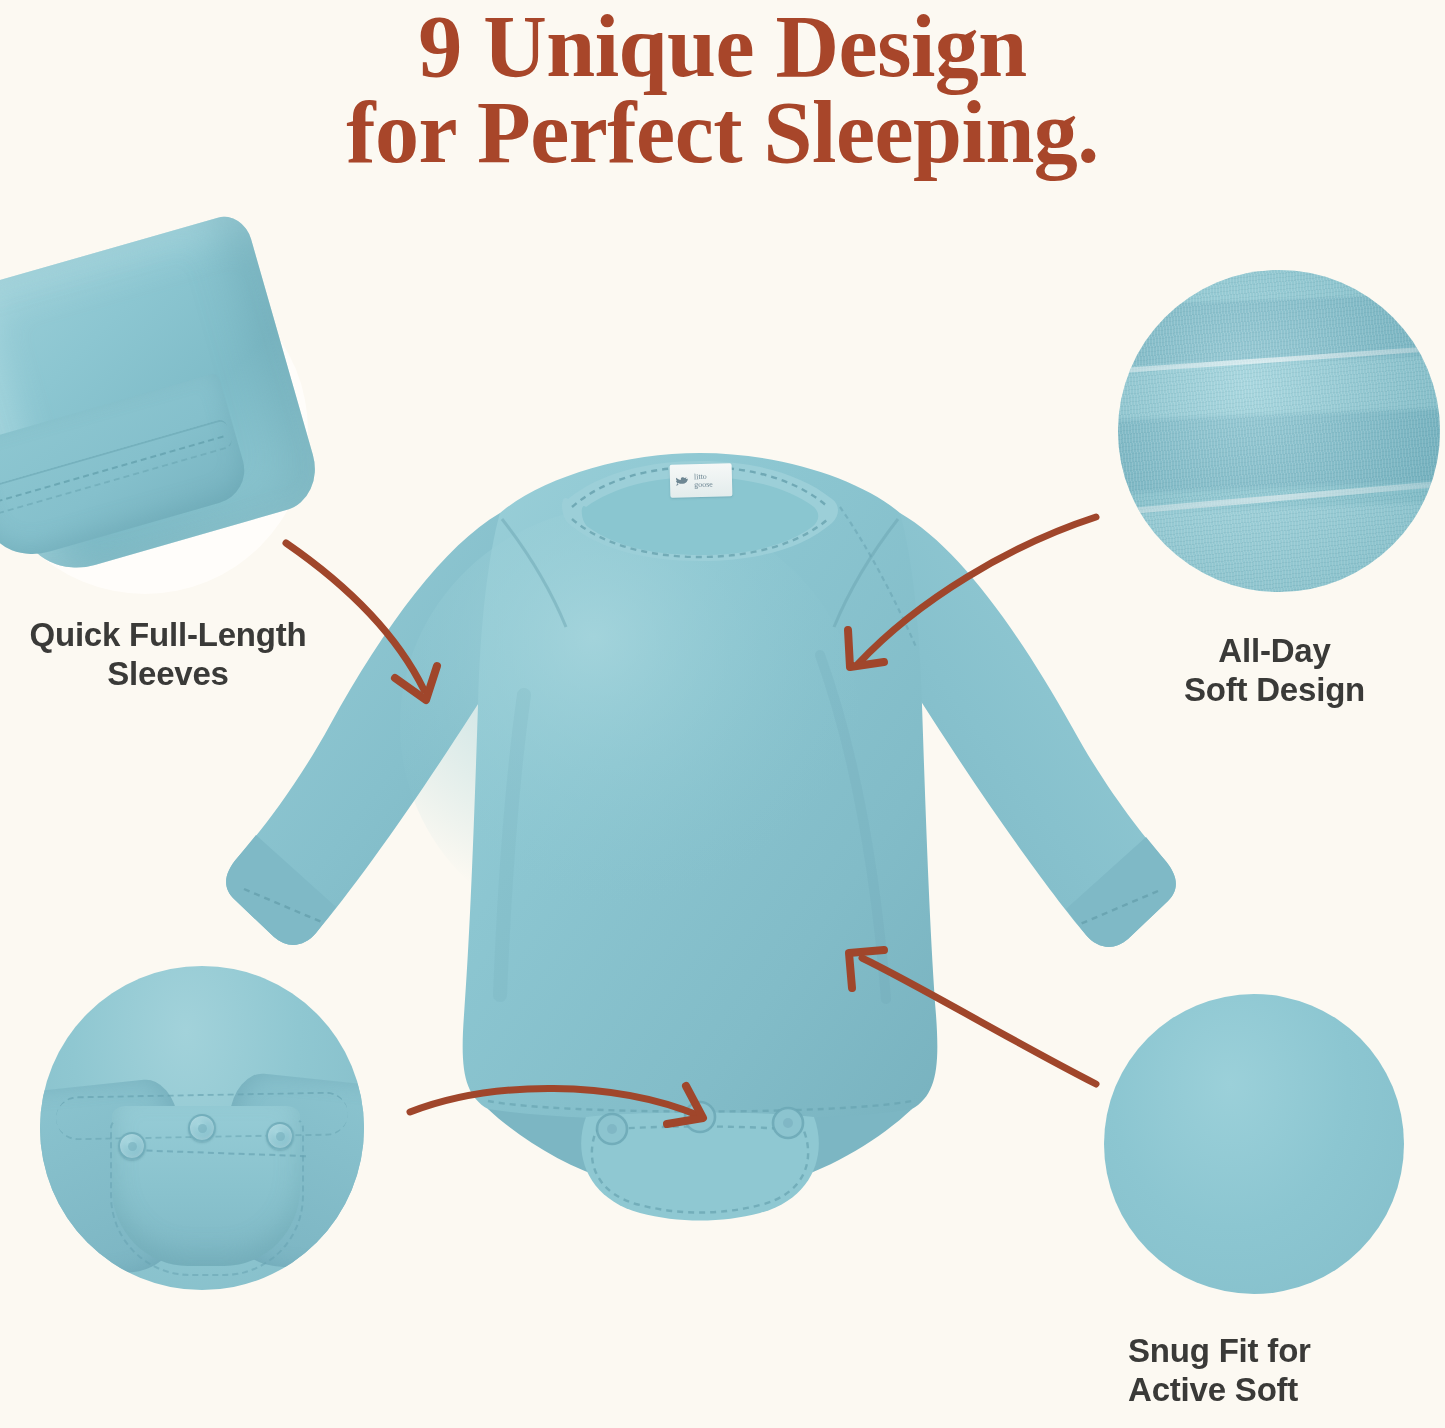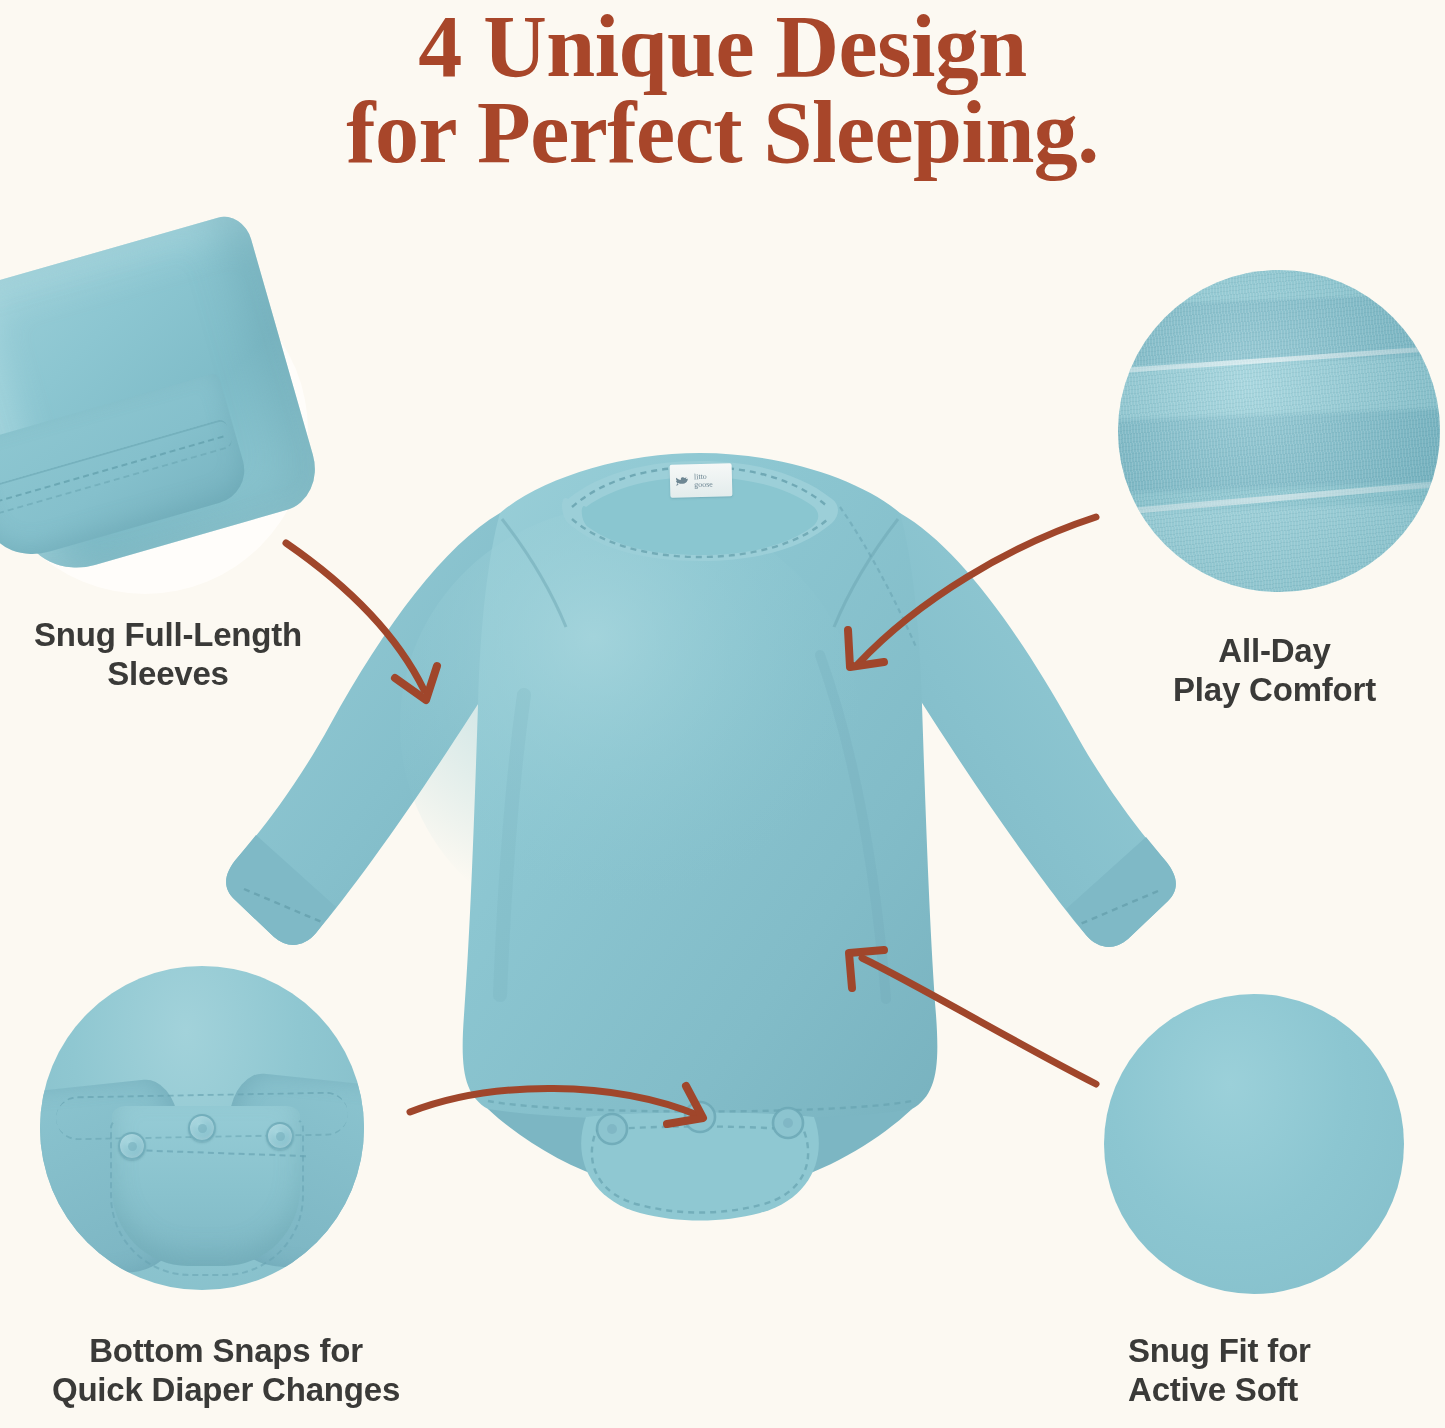--- a/index.html
+++ b/index.html
@@ -204,21 +204,21 @@
   .arrows { position:absolute; inset:0; pointer-events:none; }
   .arrows svg { width:1445px; height:1428px; display:block; overflow:visible; }
   .arrow-path { fill:none; stroke:#A0462B; stroke-width:7; stroke-linecap:round; stroke-linejoin:round; }
   .arrow-head { fill:none; stroke:#A0462B; stroke-width:8; stroke-linecap:round; stroke-linejoin:round; }
 </style>
 </head>
 <body>
 
 <div id="stage">
 
-  <h1 class="headline">4 Unique Design
+  <h1 class="headline">9 Unique Design
 for Perfect Sleeping.</h1>
 
   <div class="inset inset-tl">
     <div class="disc"></div>
     <div class="cuff-wrap">
       <div class="cuff-body"></div>
       <div class="cuff-fold"></div>
       <div class="cuff-hem"></div>
       <div class="cuff-stitch"></div>
     </div>
@@ -366,22 +366,20 @@
       <path class="arrow-head" d="M848,630 L850,667 L884,662"></path>
 
       <path class="arrow-path" d="M410,1112 C492,1080 614,1080 700,1116"></path>
       <path class="arrow-head" d="M686,1086 L703,1118 L667,1124"></path>
 
       <path class="arrow-path" d="M1096,1084 C1010,1040 920,986 862,958"></path>
       <path class="arrow-head" d="M852,988 L849,953 L884,950"></path>
     </svg>
   </div>
 
-  <div class="caption cap-tl">Snug Full-Length
+  <div class="caption cap-tl">Quick Full-Length
 Sleeves</div>
   <div class="caption cap-tr">All-Day
-Play Comfort</div>
-  <div class="caption cap-bl">Bottom Snaps for
-Quick Diaper Changes</div>
+Soft Design</div>
   <div class="caption cap-br">Snug Fit for
 Active Soft</div>
 
 </div>
 
 </body></html>

